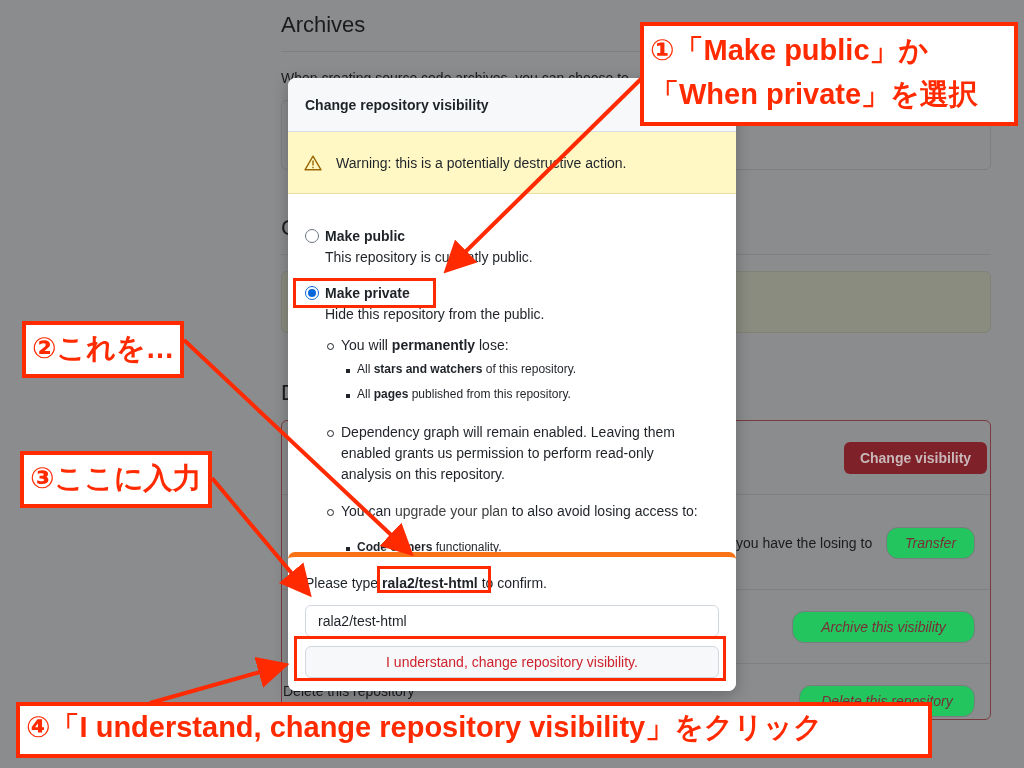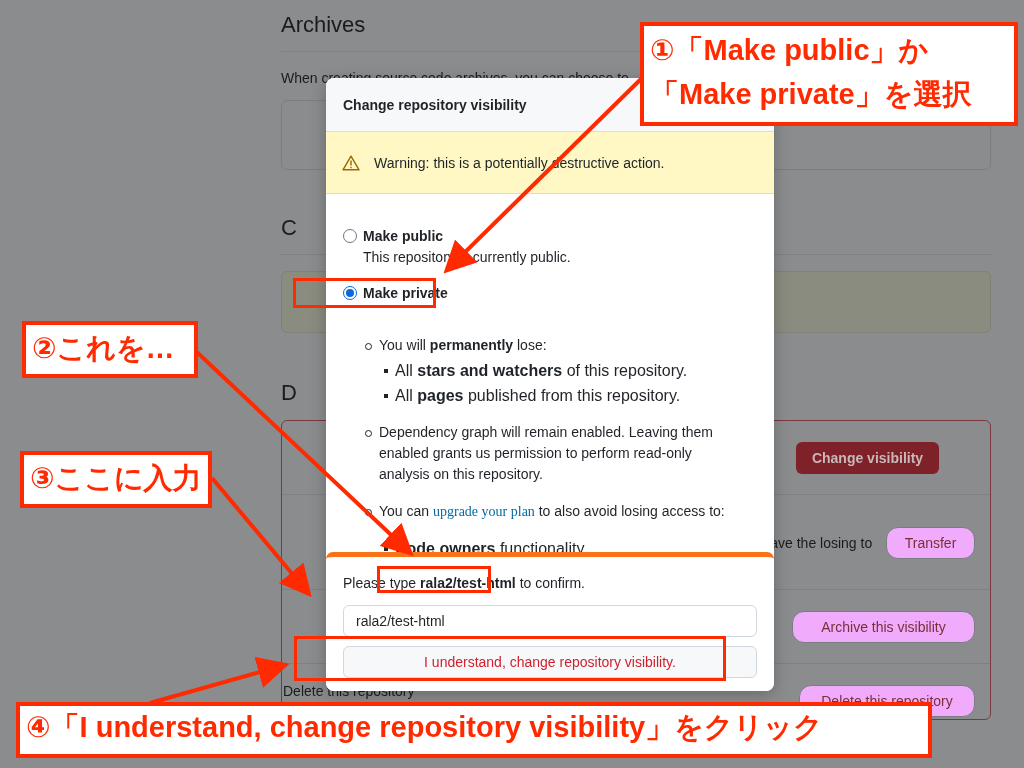--- a/index.html
+++ b/index.html
@@ -9,39 +9,39 @@
   
   .bg-page { position: absolute; left: 0; top: 0; width: 1024px; height: 768px; }
   .bg-heading { position: absolute; left: 281px; top: 12px; font-size: 22px; color: #1a1b1d; font-weight: 400; }
   .bg-rule { position: absolute; left: 281px; width: 710px; height: 1px; background: #7e8083; }
   .bg-text { position: absolute; font-size: 14px; color: #1a1b1d; white-space: nowrap; }
   .bg-box { position: absolute; border: 1px solid #7c7e81; border-radius: 6px; }
   .bg-warn-box { position: absolute; left: 281px; top: 271px; width: 710px; height: 62px; background: #8a8c80; border: 1px solid #808277; border-radius: 6px; }
   .danger-zone { position: absolute; left: 281px; top: 420px; width: 710px; height: 300px; border: 1px solid #7a3a40; border-radius: 6px; }
   .dz-row-rule { position: absolute; left: 0; width: 708px; height: 1px; background: #7e8083; }
   .btn-dark-red { position: absolute; background: #7f2128; color: #c9b8ba; font-size: 14px; font-weight: 700; border-radius: 6px; display: flex; align-items: center; justify-content: center; }
-  .btn-ghost { position: absolute; border: 1px solid #7a7c7f; border-radius: 12px; color: #7a2f38; font-size: 14px; display: flex; align-items: center; justify-content: center; background: #f0abfc; white-space: nowrap; }
+  .btn-ghost { position: absolute; border: 1px solid #7a7c7f; border-radius: 12px; color: #7a2f38; font-size: 14px; display: flex; align-items: center; justify-content: center; background: #22c55e; white-space: nowrap; font-style: italic; }
 
   
-  .modal { position: absolute; left: 288px; top: 78px; width: 448px; height: 613px; background: #ffffff; border-radius: 8px; box-shadow: 0 4px 16px rgba(0,0,0,.25); overflow: hidden; margin-left: 38px; }
+  .modal { position: absolute; left: 288px; top: 78px; width: 448px; height: 613px; background: #ffffff; border-radius: 8px; box-shadow: 0 4px 16px rgba(0,0,0,.25); overflow: hidden; }
   .modal-header { height: 54px; background: #f6f8fa; border-bottom: 1px solid #d8dee4; display: flex; align-items: center; padding-left: 17px; font-size: 14px; font-weight: 700; }
   .modal-warning { height: 62px; background: #fff8c5; border-bottom: 1px solid #e9dfa3; display: flex; align-items: center; padding-left: 16px; font-size: 14px; color: #1f2328; }
   .warn-icon { width: 18px; height: 16px; margin-right: 14px; }
   .modal-body { position: absolute; left: 0; top: 116px; width: 448px; height: 358px; overflow: hidden; padding-left: 17px; }
   .radio-row { position: absolute; left: 17px; display: flex; align-items: center; font-size: 14px; font-weight: 700; }
   .radio { width: 14px; height: 14px; border-radius: 50%; border: 1px solid #6e7781; background: #fff; margin-right: 6px; position: relative; }
   .radio.checked { border: 1px solid #0969da; background: #fff; }
   .radio.checked::after { content: ""; position: absolute; left: 2px; top: 2px; width: 8px; height: 8px; border-radius: 50%; background: #0969da; }
   .desc { position: absolute; left: 37px; font-size: 14px; color: #1f2328; white-space: nowrap; }
   .li-circle { position: absolute; font-size: 14px; white-space: nowrap; line-height: 21px; }
   .li-circle::before { content: ""; position: absolute; left: -14px; top: 8px; width: 5px; height: 5px; border: 1px solid #1f2328; border-radius: 50%; }
-  .li-square { position: absolute; font-size: 16px; white-space: nowrap; }
+  .li-square { position: absolute; font-size: 12px; white-space: nowrap; }
   .li-square::before { content: ""; position: absolute; left: -11px; top: 7px; width: 4px; height: 4px; background: #1f2328; }
   .b { font-weight: 700; }
-  .link { color: #0369a1; font-family: Liberation Serif, serif; }
+  .link { color: #404040; }
 
   .modal-footer { position: absolute; left: 0; top: 474px; width: 448px; height: 139px; border-top: 5px solid #f97316; background: #fff; border-radius: 7px; }
   .confirm-label { position: absolute; left: 17px; top: 18px; font-size: 14px; white-space: nowrap; }
   .confirm-input { position: absolute; left: 17px; top: 48px; width: 414px; height: 32px; border: 1px solid #d0d7de; border-radius: 6px; font-size: 14px; padding-left: 12px; color: #1f2328; font-family: "Liberation Sans", sans-serif; background: #fff; }
   .confirm-btn { position: absolute; left: 17px; top: 89px; width: 414px; height: 32px; border: 1px solid #d0d7de; border-radius: 6px; background: #f6f8fa; color: #cf222e; font-size: 14px; display: flex; align-items: center; justify-content: center; font-family: "Liberation Sans", sans-serif; }
 
   
   .anno-box { position: absolute; background: #ffffff; border: 4px solid #ff2a00; color: #ff2a00; font-weight: 700; }
   .anno-outline { position: absolute; border: 3px solid #ff2a00; }
   .anno-svg { position: absolute; left: 0; top: 0; width: 1024px; height: 768px; pointer-events: none; }
@@ -59,21 +59,21 @@
   <div class="bg-rule" style="top:254px"></div>
   <div class="bg-warn-box"></div>
 
   <div class="bg-heading" style="top:380px;">D</div>
 
   <div class="danger-zone">
     <div class="dz-row-rule" style="top:73px"></div>
     <div class="dz-row-rule" style="top:168px"></div>
     <div class="dz-row-rule" style="top:242px"></div>
   </div>
-  <div class="btn-dark-red" style="left:796px;top:442px;width:143px;height:32px;text-align:center;">Change visibility</div>
+  <div class="btn-dark-red" style="left:844px;top:442px;width:143px;height:32px;text-align:center;">Change visibility</div>
   <div class="bg-text" style="left:736px;top:535px;">you have the losing to</div>
   <div class="btn-ghost" style="left:886px;top:527px;width:89px;height:32px;">Transfer</div>
   <div class="btn-ghost" style="left:792px;top:611px;width:183px;height:32px;">Archive this visibility</div>
   <div class="bg-text" style="left:283px;top:683px;">Delete this repository</div>
   <div class="btn-ghost" style="left:799px;top:685px;width:176px;height:32px;">Delete this repository</div>
 </div>
 
 <div class="modal">
   <div class="modal-header">
     <span>Change repository visibility</span>
@@ -91,20 +91,21 @@
     <label class="radio-row" style="top:34px;">
       <span class="radio"></span>
       <span>Make public</span>
     </label>
     <div class="desc" style="top:55px;">This repository is currently public.</div>
 
     <label class="radio-row" style="top:91px;">
       <span class="radio checked"></span>
       <span>Make private</span>
     </label>
+    <div class="desc" style="top:112px;">Hide this repository from the public.</div>
 
     <div class="li-circle" style="left:53px;top:141px;">
       <span>You will </span><span class="b">permanently</span><span> lose:</span>
     </div>
     <div class="li-square" style="left:69px;top:168px;">
       <span>All </span><span class="b">stars and watchers</span><span> of this repository.</span>
     </div>
     <div class="li-square" style="left:69px;top:193px;">
       <span>All </span><span class="b">pages</span><span> published from this repository.</span>
     </div>
@@ -143,17 +144,17 @@
     </marker>
   </defs>
   <line x1="642" y1="78" x2="452" y2="265" stroke="#ff2a00" stroke-width="4" marker-end="url(#ah)"></line>
   <line x1="184" y1="340" x2="405" y2="548" stroke="#ff2a00" stroke-width="4" marker-end="url(#ah)"></line>
   <line x1="212" y1="478" x2="304" y2="588" stroke="#ff2a00" stroke-width="4" marker-end="url(#ah)"></line>
   <line x1="150" y1="703" x2="278" y2="667" stroke="#ff2a00" stroke-width="4" marker-end="url(#ah)"></line>
 </svg>
 
 <div class="anno-box" style="left:640px;top:22px;width:378px;height:104px;padding:2px 0 0 6px;font-size:29px;line-height:44px;">
   <div>①「Make public」か</div>
-  <div>「Make private」を選択</div>
+  <div>「When private」を選択</div>
 </div>
-<div class="anno-box" style="left:22px;top:321px;width:176px;height:57px;padding:4px 0 0 6px;font-size:29px;">②これを…</div>
+<div class="anno-box" style="left:22px;top:321px;width:162px;height:57px;padding:4px 0 0 6px;font-size:29px;">②これを…</div>
 <div class="anno-box" style="left:20px;top:451px;width:192px;height:57px;padding:4px 0 0 6px;font-size:29px;">③ここに入力</div>
 <div class="anno-box" style="left:16px;top:702px;width:916px;height:56px;padding:2px 0 0 6px;font-size:29px;white-space:nowrap;">④「I understand, change repository visibility」をクリック</div>
 
 </body></html>

